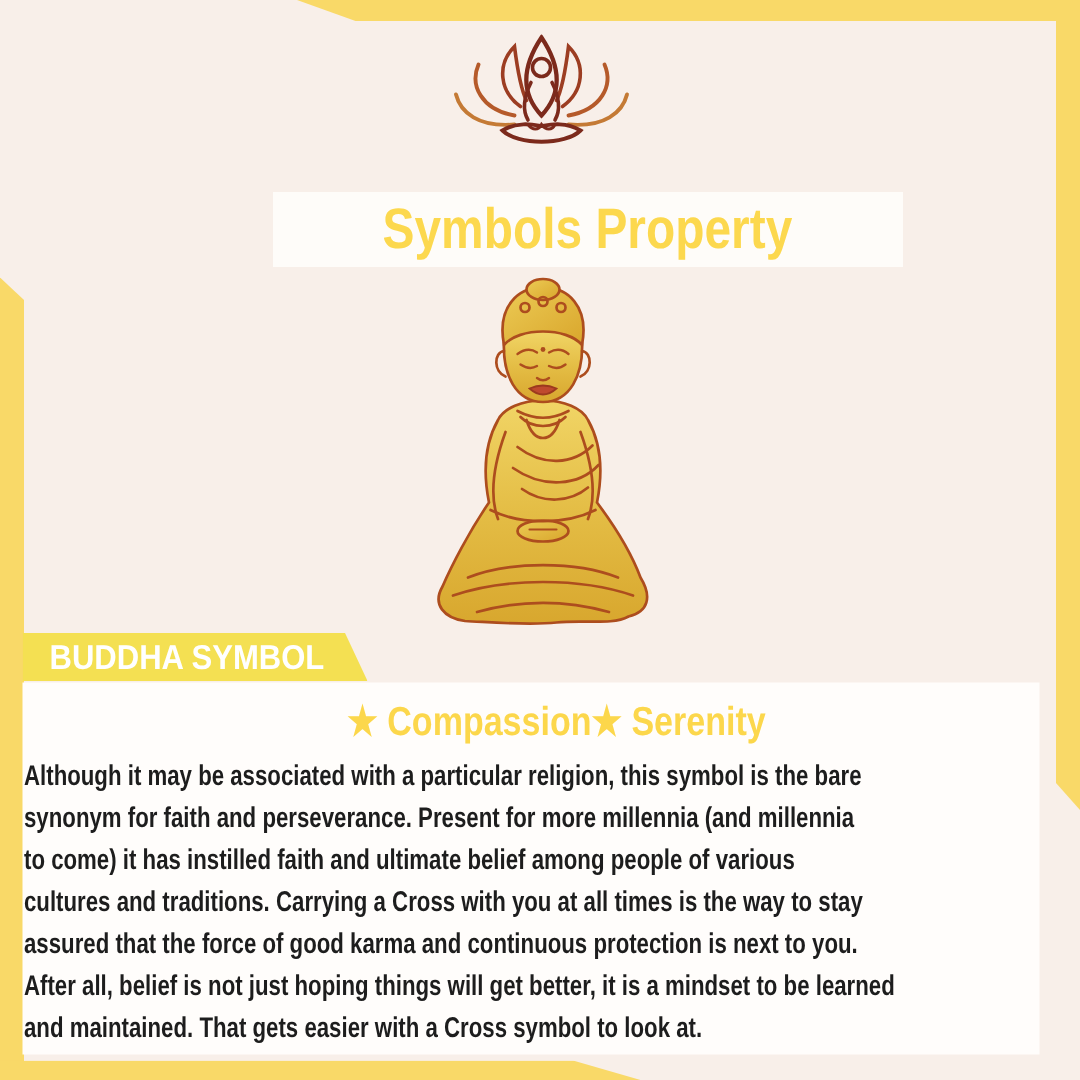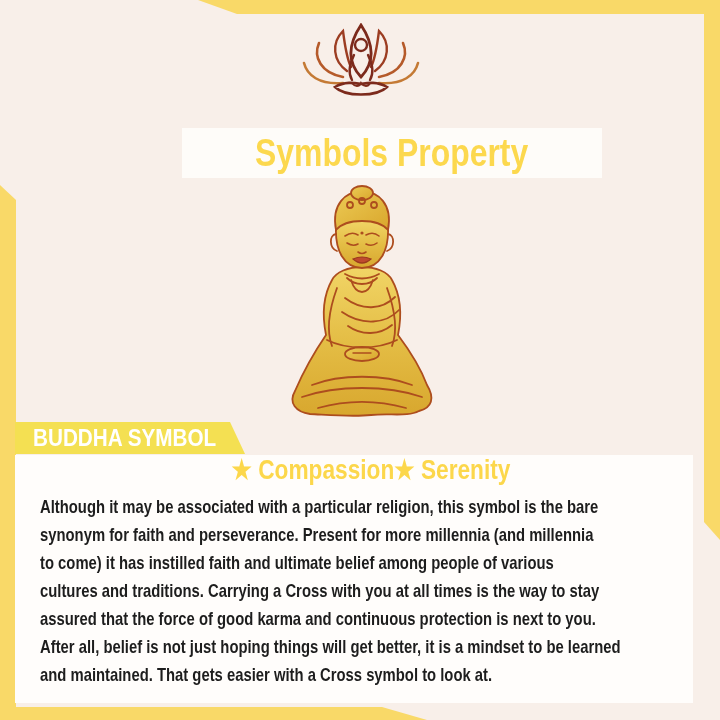--- a/index.html
+++ b/index.html
@@ -44,26 +44,26 @@
   .badge-text {
     display:inline-block; margin-left:18px; color:#ffffff; font-size:23px;
     font-weight:700; line-height:32px; transform:scaleX(0.9);
     transform-origin:0 50%; white-space:nowrap;
   }
 
   .panel {
     position:absolute; left:15px; top:455px; width:678px; height:248px;
     background:#fffdfb;
   }
-  .heading { text-align:center; padding-left:34px; height:30px; }
+  .heading { text-align:center; padding-top:11px; padding-left:34px; height:30px; }
   .heading-text {
     display:inline-block; font-size:27px; font-weight:700; color:#fcd74b;
     transform:scaleX(0.84); white-space:nowrap; line-height:30px;
   }
-  .para { margin-top:8px; padding-left:25px; }
+  .para { margin-top:8px; padding-left:1px; }
   .para-line {
     font-size:19px; font-weight:700; color:#1d1d1d; line-height:28px;
     white-space:nowrap; transform:scaleX(0.78); transform-origin:0 50%;
   }
 </style>
 </head>
 <body>
 
 <div class="page">
 

